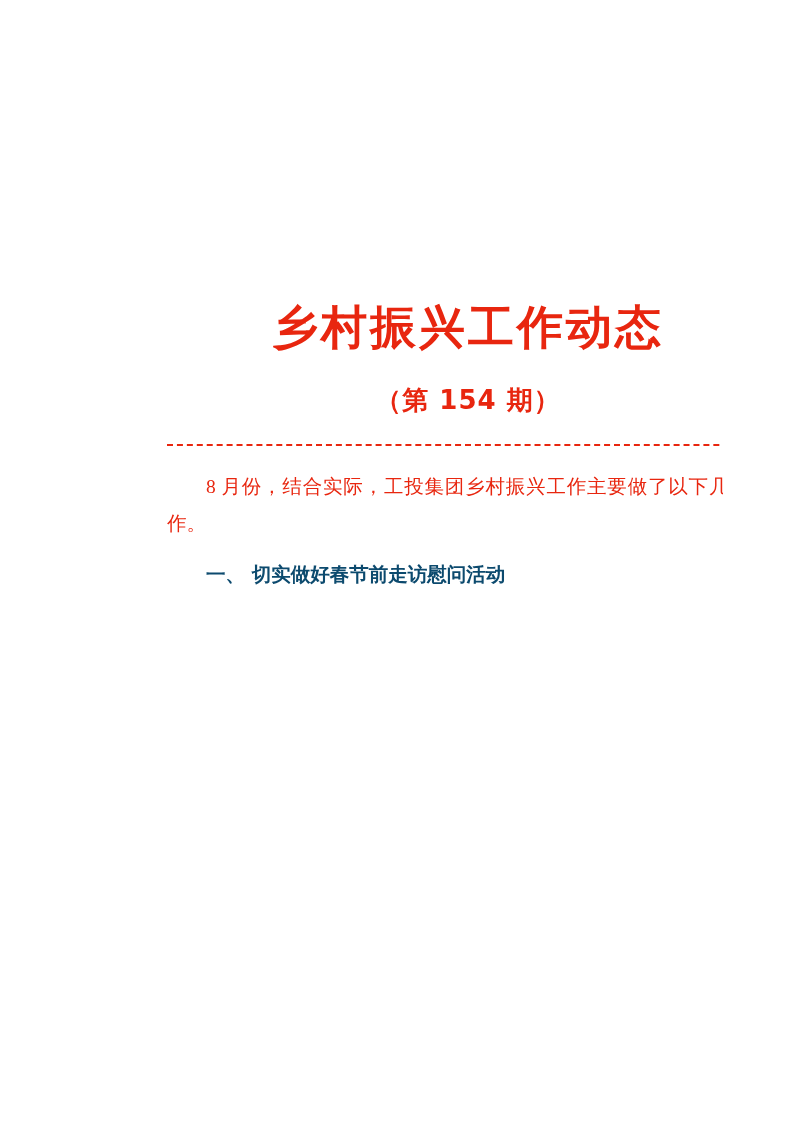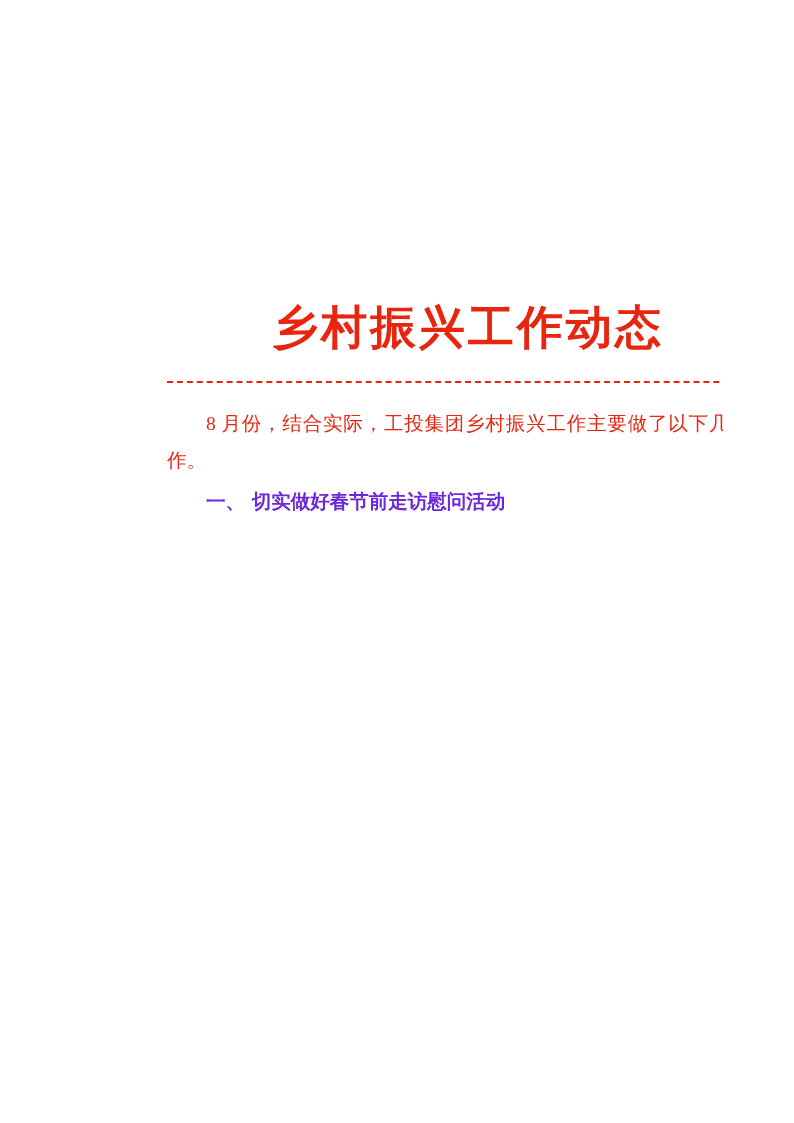--- a/index.html
+++ b/index.html
@@ -56,36 +56,37 @@
     text-align: justify;
     text-justify: inter-ideograph;
     font-family: "Liberation Serif", "DejaVu Serif", serif;
   }
   .para {
     text-indent: 2em;
     margin: 0 0 2px 0;
   }
   .heading-1 {
     text-indent: 2em;
-    margin: 4px 0 2px 0;
+    margin: 14px 0 2px 0;
     font-family: "DejaVu Sans", "Liberation Sans", sans-serif;
     font-weight: bold;
     font-size: 19.5px;
-    color: #6d28d9;
+    color: #0c4a6e;
     line-height: 37px;
   }
 </style>
 </head>
 <body>
 
 <div class="page">
   <div class="content">
 
     <div class="masthead">乡村振兴工作动态</div>
 
+    <div class="issue">（第 154 期）</div>
 
     <div class="rule"></div>
 
     <div class="body-text">
       <p class="para">8 月份，结合实际，工投集团乡村振兴工作主要做了以下几项工作。</p>
 
       <p class="heading-1">一、 切实做好春节前走访慰问活动</p>
 
     </div>
 

